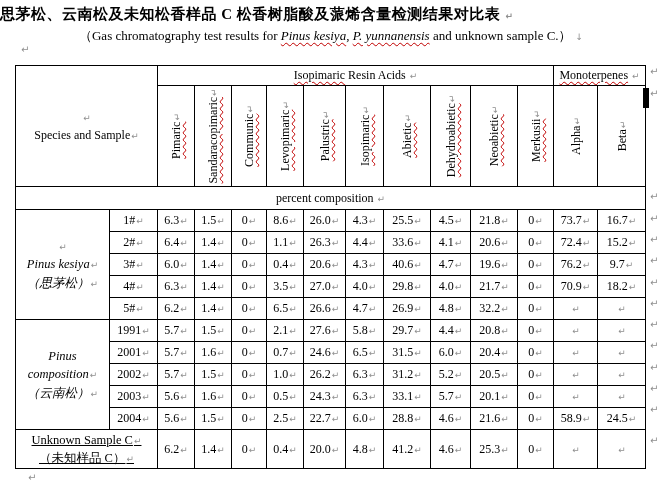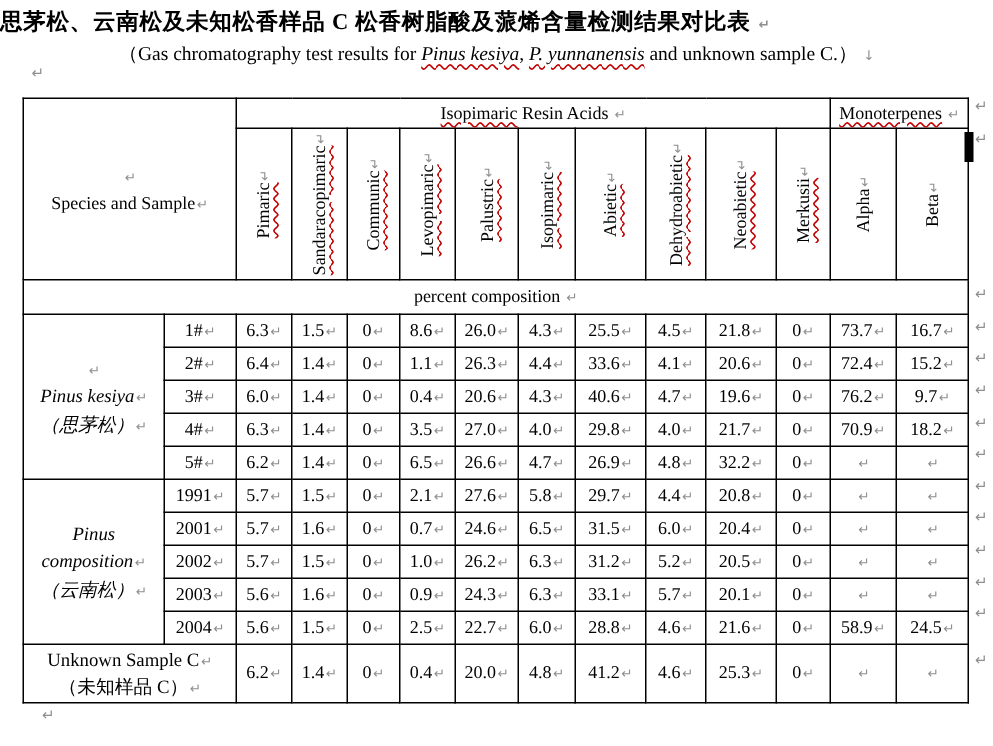--- a/index.html
+++ b/index.html
@@ -45,21 +45,21 @@
   .rot{
     position:absolute;left:50%;top:50%;
     transform:translate(-50%,-50%) rotate(-90deg);
     white-space:nowrap;font-size:12px;line-height:1;
   }
   .percent td{height:22px;}
   .data-row td{height:21px;}
   .species{font-size:12.5px;}
   .species .cell-line{line-height:1.45;}
   .unknown-cell{font-size:12.5px;}
-  .unknown-cell .cell-line{line-height:1.45;}
+  .unknown-cell .cell-line{line-height:1.45;text-decoration:underline;}
   .unknown-row td{height:38px;}
   .cursor{position:absolute;left:643px;top:88px;width:6px;height:20px;background:#000;}
 </style>
 </head>
 <body>
 
 <div class="title">
   <span>思茅松、云南松及未知松香样品 C 松香树脂酸及蒎烯含量检测结果对比表</span>
 <span class="mark">↵</span></div>
 
@@ -268,21 +268,21 @@
         <td class="num"><span>20.5</span><span class="mark">↵</span></td>
         <td class="num"><span>0</span><span class="mark">↵</span></td>
         <td class="num"><span></span><span class="mark">↵</span></td>
         <td class="num"><span></span><span class="mark">↵</span></td>
       </tr>
       <tr class="data-row">
         <td class="sample"><span>2003</span><span class="mark">↵</span></td>
         <td class="num"><span>5.6</span><span class="mark">↵</span></td>
         <td class="num"><span>1.6</span><span class="mark">↵</span></td>
         <td class="num"><span>0</span><span class="mark">↵</span></td>
-        <td class="num"><span>0.9</span><span class="mark">↵</span></td>
+        <td class="num"><span>0.5</span><span class="mark">↵</span></td>
         <td class="num"><span>24.3</span><span class="mark">↵</span></td>
         <td class="num"><span>6.3</span><span class="mark">↵</span></td>
         <td class="num"><span>33.1</span><span class="mark">↵</span></td>
         <td class="num"><span>5.7</span><span class="mark">↵</span></td>
         <td class="num"><span>20.1</span><span class="mark">↵</span></td>
         <td class="num"><span>0</span><span class="mark">↵</span></td>
         <td class="num"><span></span><span class="mark">↵</span></td>
         <td class="num"><span></span><span class="mark">↵</span></td>
       </tr>
       <tr class="data-row">

